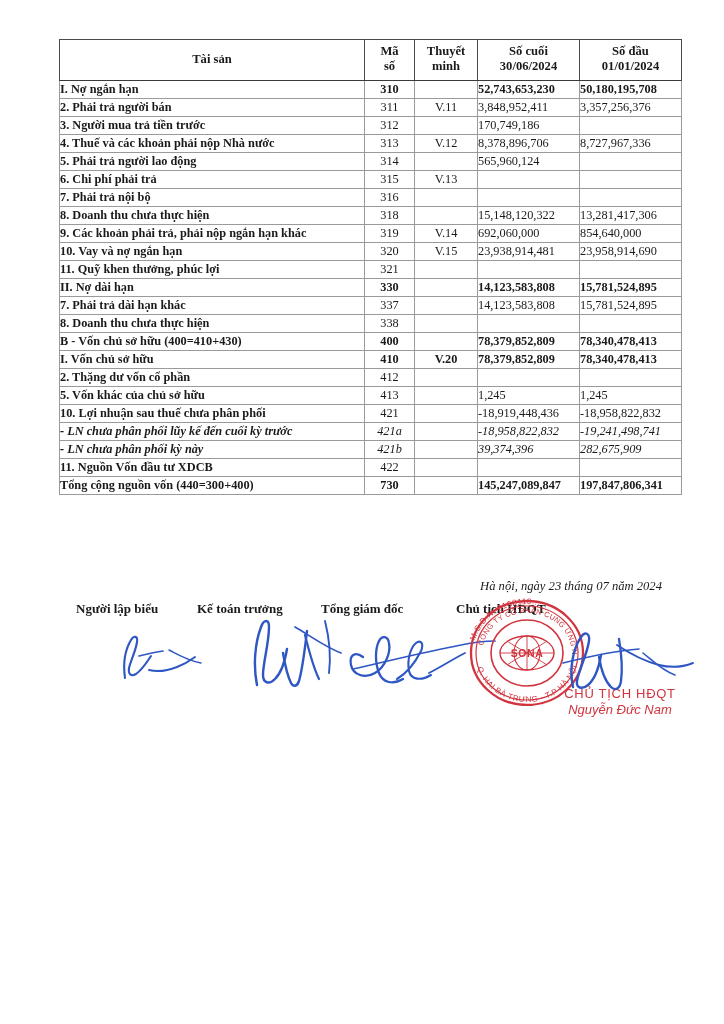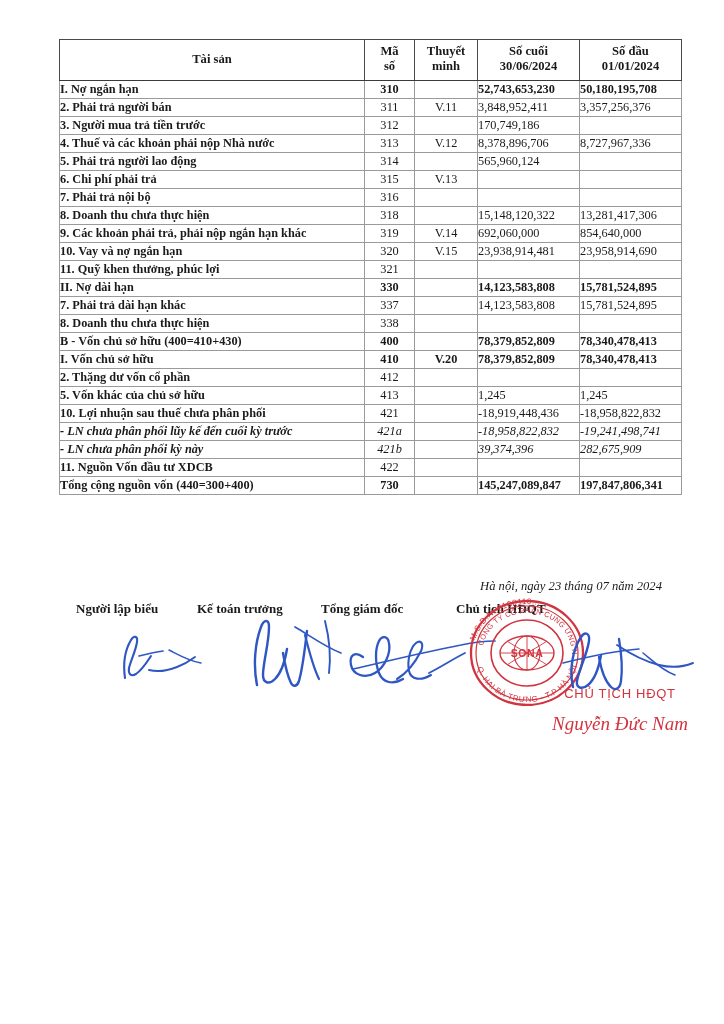--- a/index.html
+++ b/index.html
@@ -137,26 +137,26 @@
     color: #d2343f;
   }
   .stamp-title {
     font-size: 13px;
     letter-spacing: 0.7px;
     text-align: center;
     white-space: nowrap;
     font-family: "Liberation Sans", sans-serif;
   }
   .stamp-sign {
-    font-size: 19px;
+    font-size: 13px;
     font-style: italic;
     text-align: center;
     white-space: nowrap;
-    margin-top: 12px;
-    font-family: Liberation Serif, serif;
+    margin-top: 1px;
+    font-family: Liberation Sans, sans-serif;
   }
 </style>
 </head>
 <body>
 
 <div class="page">
 
   <div class="tbl-wrap">
     <table class="bs">
       <colgroup>

